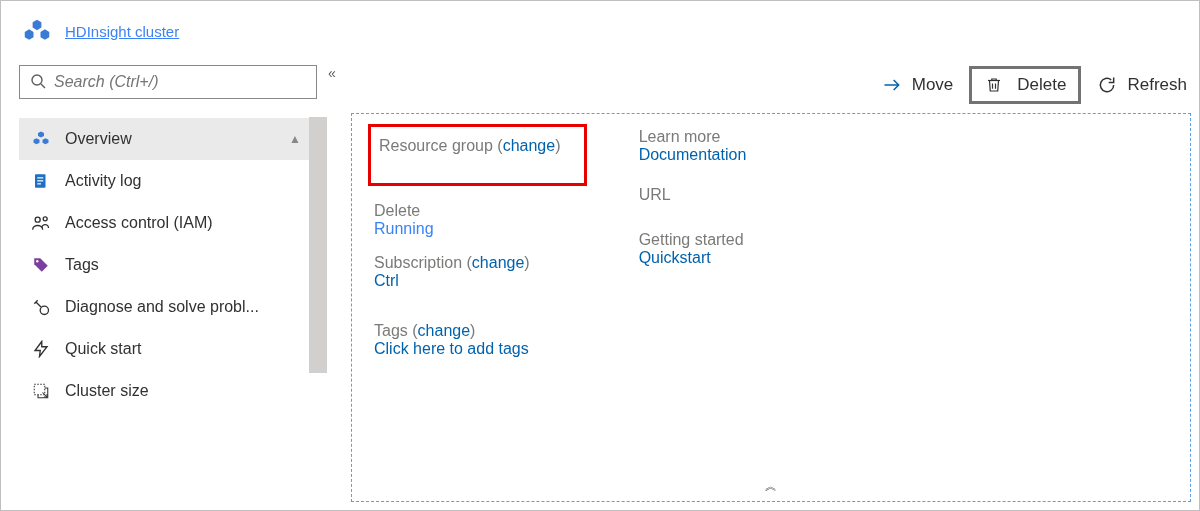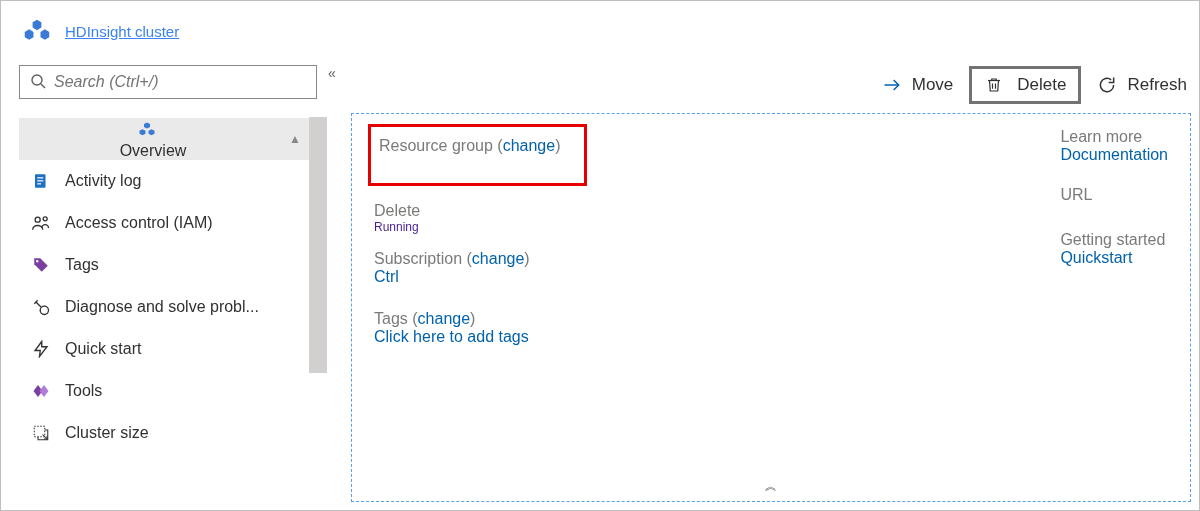--- a/index.html
+++ b/index.html
@@ -84,21 +84,20 @@
     color: #323130;
     position: relative;
     padding-right: 32px;
     width: 290px;
     white-space: nowrap;
     overflow: hidden;
     text-overflow: ellipsis;
   }
   .navitem.selected {
     background: #eaeaea;
-    flex-direction: column;
   }
   .navitem .icon {
     width: 24px;
     height: 24px;
     margin-right: 12px;
     display: flex;
     align-items: center;
     justify-content: center;
     flex-shrink: 0;
   }
@@ -162,47 +161,47 @@
   .details-panel {
     border: 1px dashed #5aa0e6;
     margin: 4px 8px 8px 4px;
     padding: 14px 22px 18px 22px;
     flex: 1;
     position: relative;
     font-size: 16px;
   }
   .details-grid {
     display: grid;
-    grid-template-columns: 1fr;
+    grid-template-columns: 1fr 1fr 1fr;
   }
   .field {
     margin-bottom: 16px;
   }
   .field .label {
     color: #7a7a78;
     font-size: 16px;
   }
   .field .value {
-    color: #4c1d95;
-    font-size: 12px;
+    color: #3b82f6;
+    font-size: 16px;
   }
   .link {
     color: #0062ad;
     cursor: pointer;
   }
   .rg-box {
     display: inline-block;
     border: 3px solid #e60000;
     padding: 10px 24px 28px 8px;
     margin-top: -4px;
     margin-left: -6px;
   }
   .tagsrow {
     grid-column: 1 / span 2;
-    margin-top: 8px;
+    margin-top: 16px;
   }
   .collapse-caret {
     position: absolute;
     bottom: 6px;
     left: 50%;
     transform: translateX(-50%);
     color: #605e5c;
     font-size: 12px;
     cursor: pointer;
   }
@@ -297,29 +296,20 @@
         <span>Diagnose and solve probl...</span>
       </li>
       <li class="navitem">
         <span class="icon">
           <svg viewBox="0 0 24 24" width="18" height="18" fill="none" stroke="#323130" stroke-width="1.8">
               <path d="M13 2 L4 14 H11 L10 22 L20 9 H13 Z"></path>
             </svg>
         </span>
         <span>Quick start</span>
       </li>
-      <li class="navitem">
-        <span class="icon">
-          <svg viewBox="0 0 24 24" width="18" height="18">
-              <path d="M2 12 L8 4 L14 12 L8 20 Z" fill="#7b3fa0"></path>
-              <path d="M10 12 L16 4 L22 12 L16 20 Z" fill="#b07cd6"></path>
-            </svg>
-        </span>
-        <span>Tools</span>
-      </li>
     </ul>
 
 
     <ul class="navlist">
       <li class="navitem">
         <span class="icon">
           <svg viewBox="0 0 24 24" width="18" height="18" fill="none" stroke="#323130" stroke-width="1.4" stroke-dasharray="2 2">
               <rect x="3" y="3" width="14" height="14"></rect>
               <path d="M8 17 L8 21 L21 21 L21 8 L17 8" stroke-dasharray="0"></path>
               <path d="M14 14 L20 20" stroke-dasharray="0"></path>

